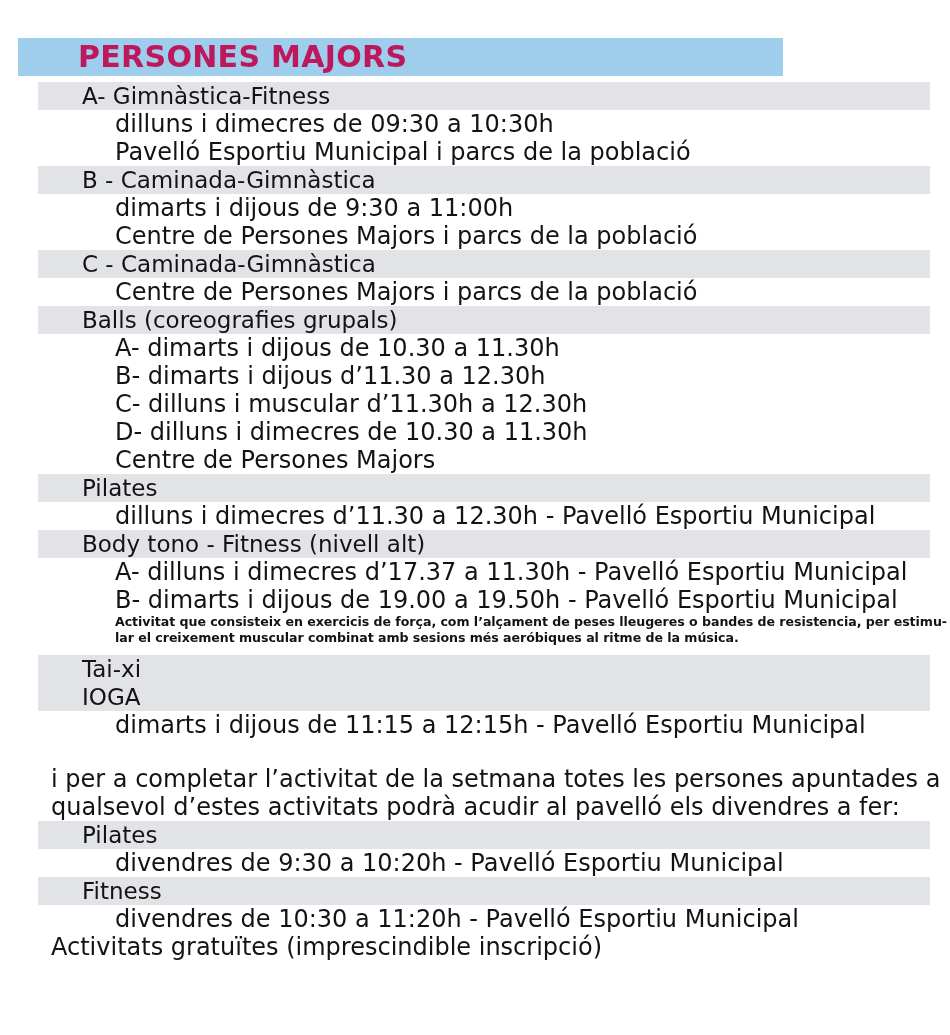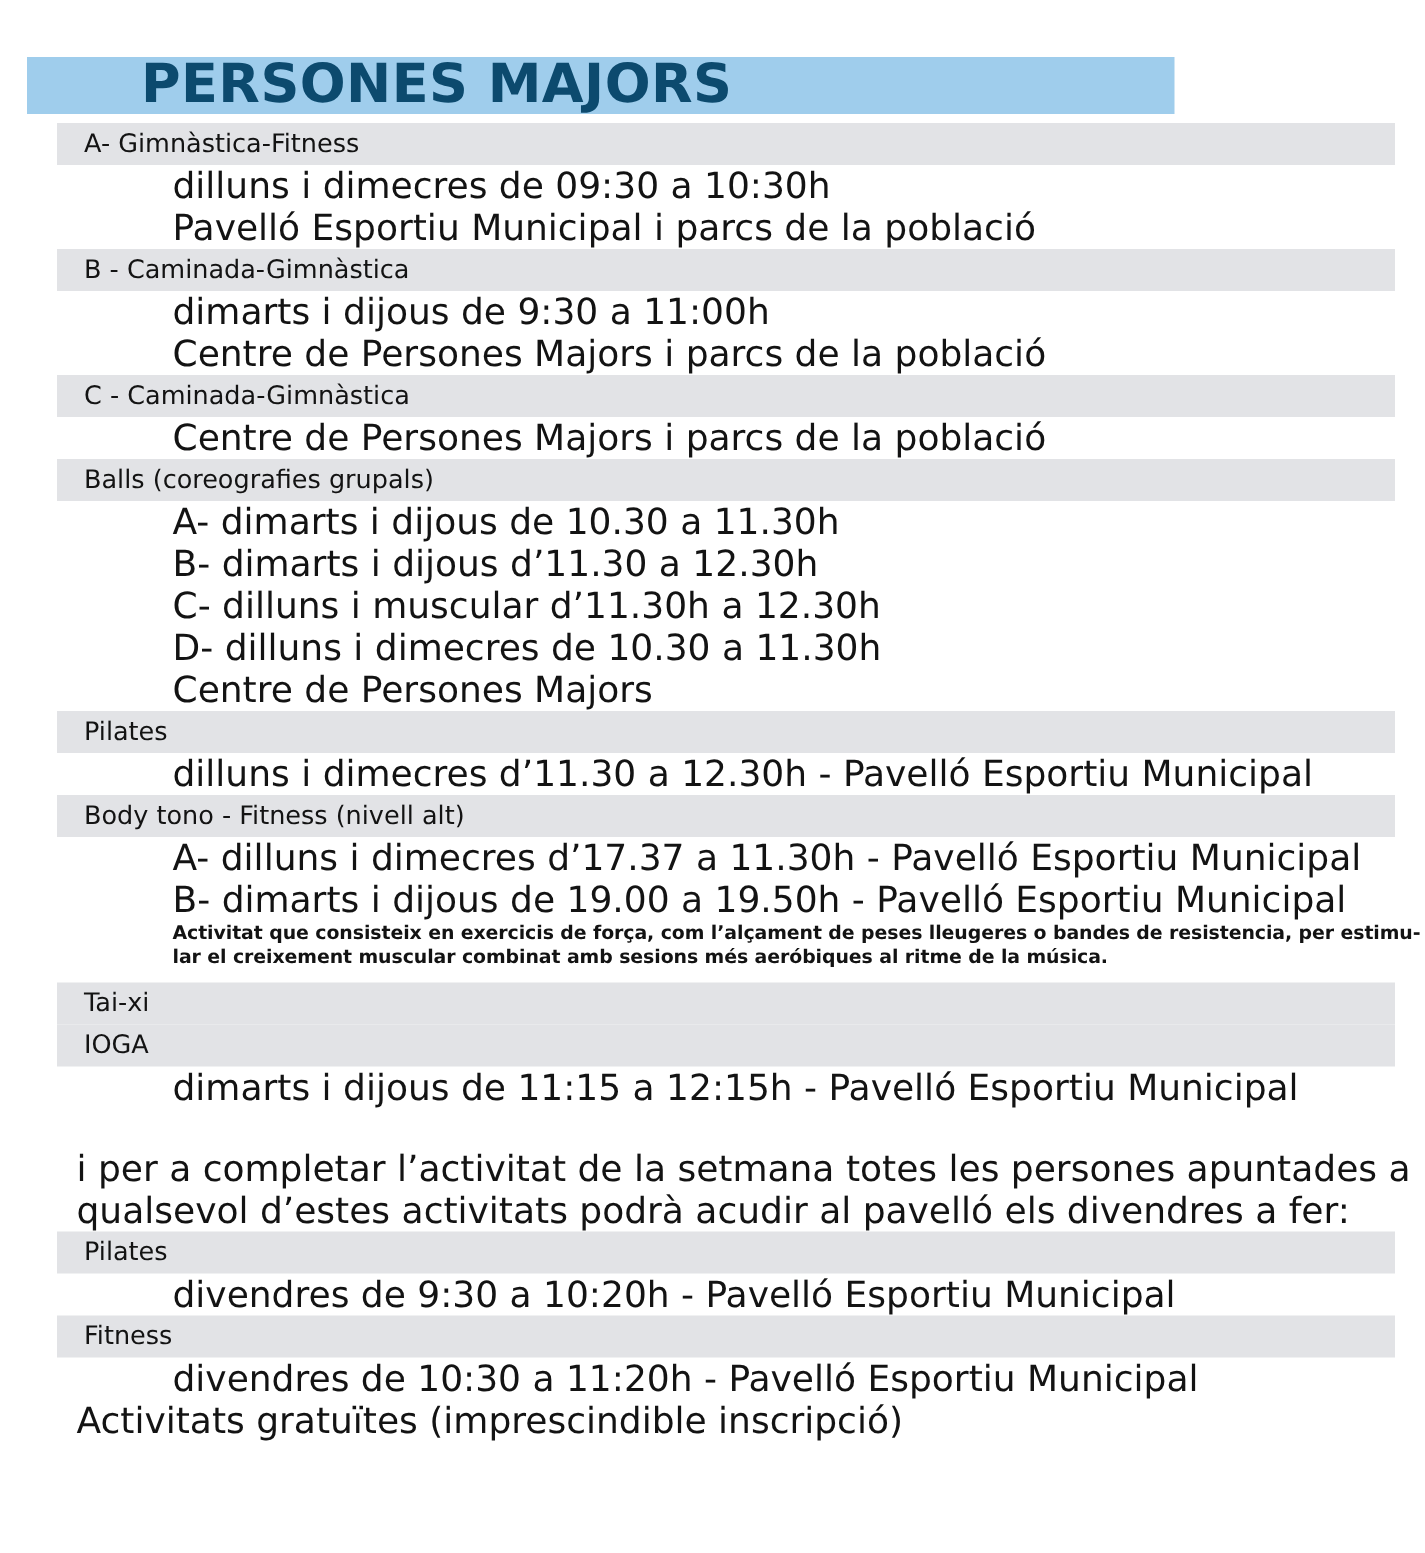--- a/index.html
+++ b/index.html
@@ -26,28 +26,28 @@
   .banner {
     position: absolute;
     left: 18px;
     top: 38px;
     width: 765px;
     height: 38px;
     background: #9FCDEC;
   }
   .banner-title {
     position: absolute;
-    left: 76px;
+    left: 60px;
     top: 2px;
-    font-size: 36px;
+    font-size: 30px;
     font-weight: bold;
     letter-spacing: 0.3px;
     line-height: 34px;
     white-space: nowrap;
-    color: #0c4a6e;
+    color: #be185d;
   }
 
   
   .rows {
     position: absolute;
     left: 0;
     top: 82px;
     width: 950px;
   }
 
@@ -71,22 +71,22 @@
 
   .row > .txt {
     position: relative;
     z-index: 1;
     display: block;
     white-space: pre;
   }
 
   
   .row.lvl-head > .txt {
-    padding-left: 56px;
-    font-size: 17px;
+    padding-left: 82px;
+    font-size: 23px;
     line-height: 28px;
     font-weight: normal;
   }
 
   
   .row.lvl-detail > .txt {
     padding-left: 115px;
     font-size: 24px;
     line-height: 28px;
   }

